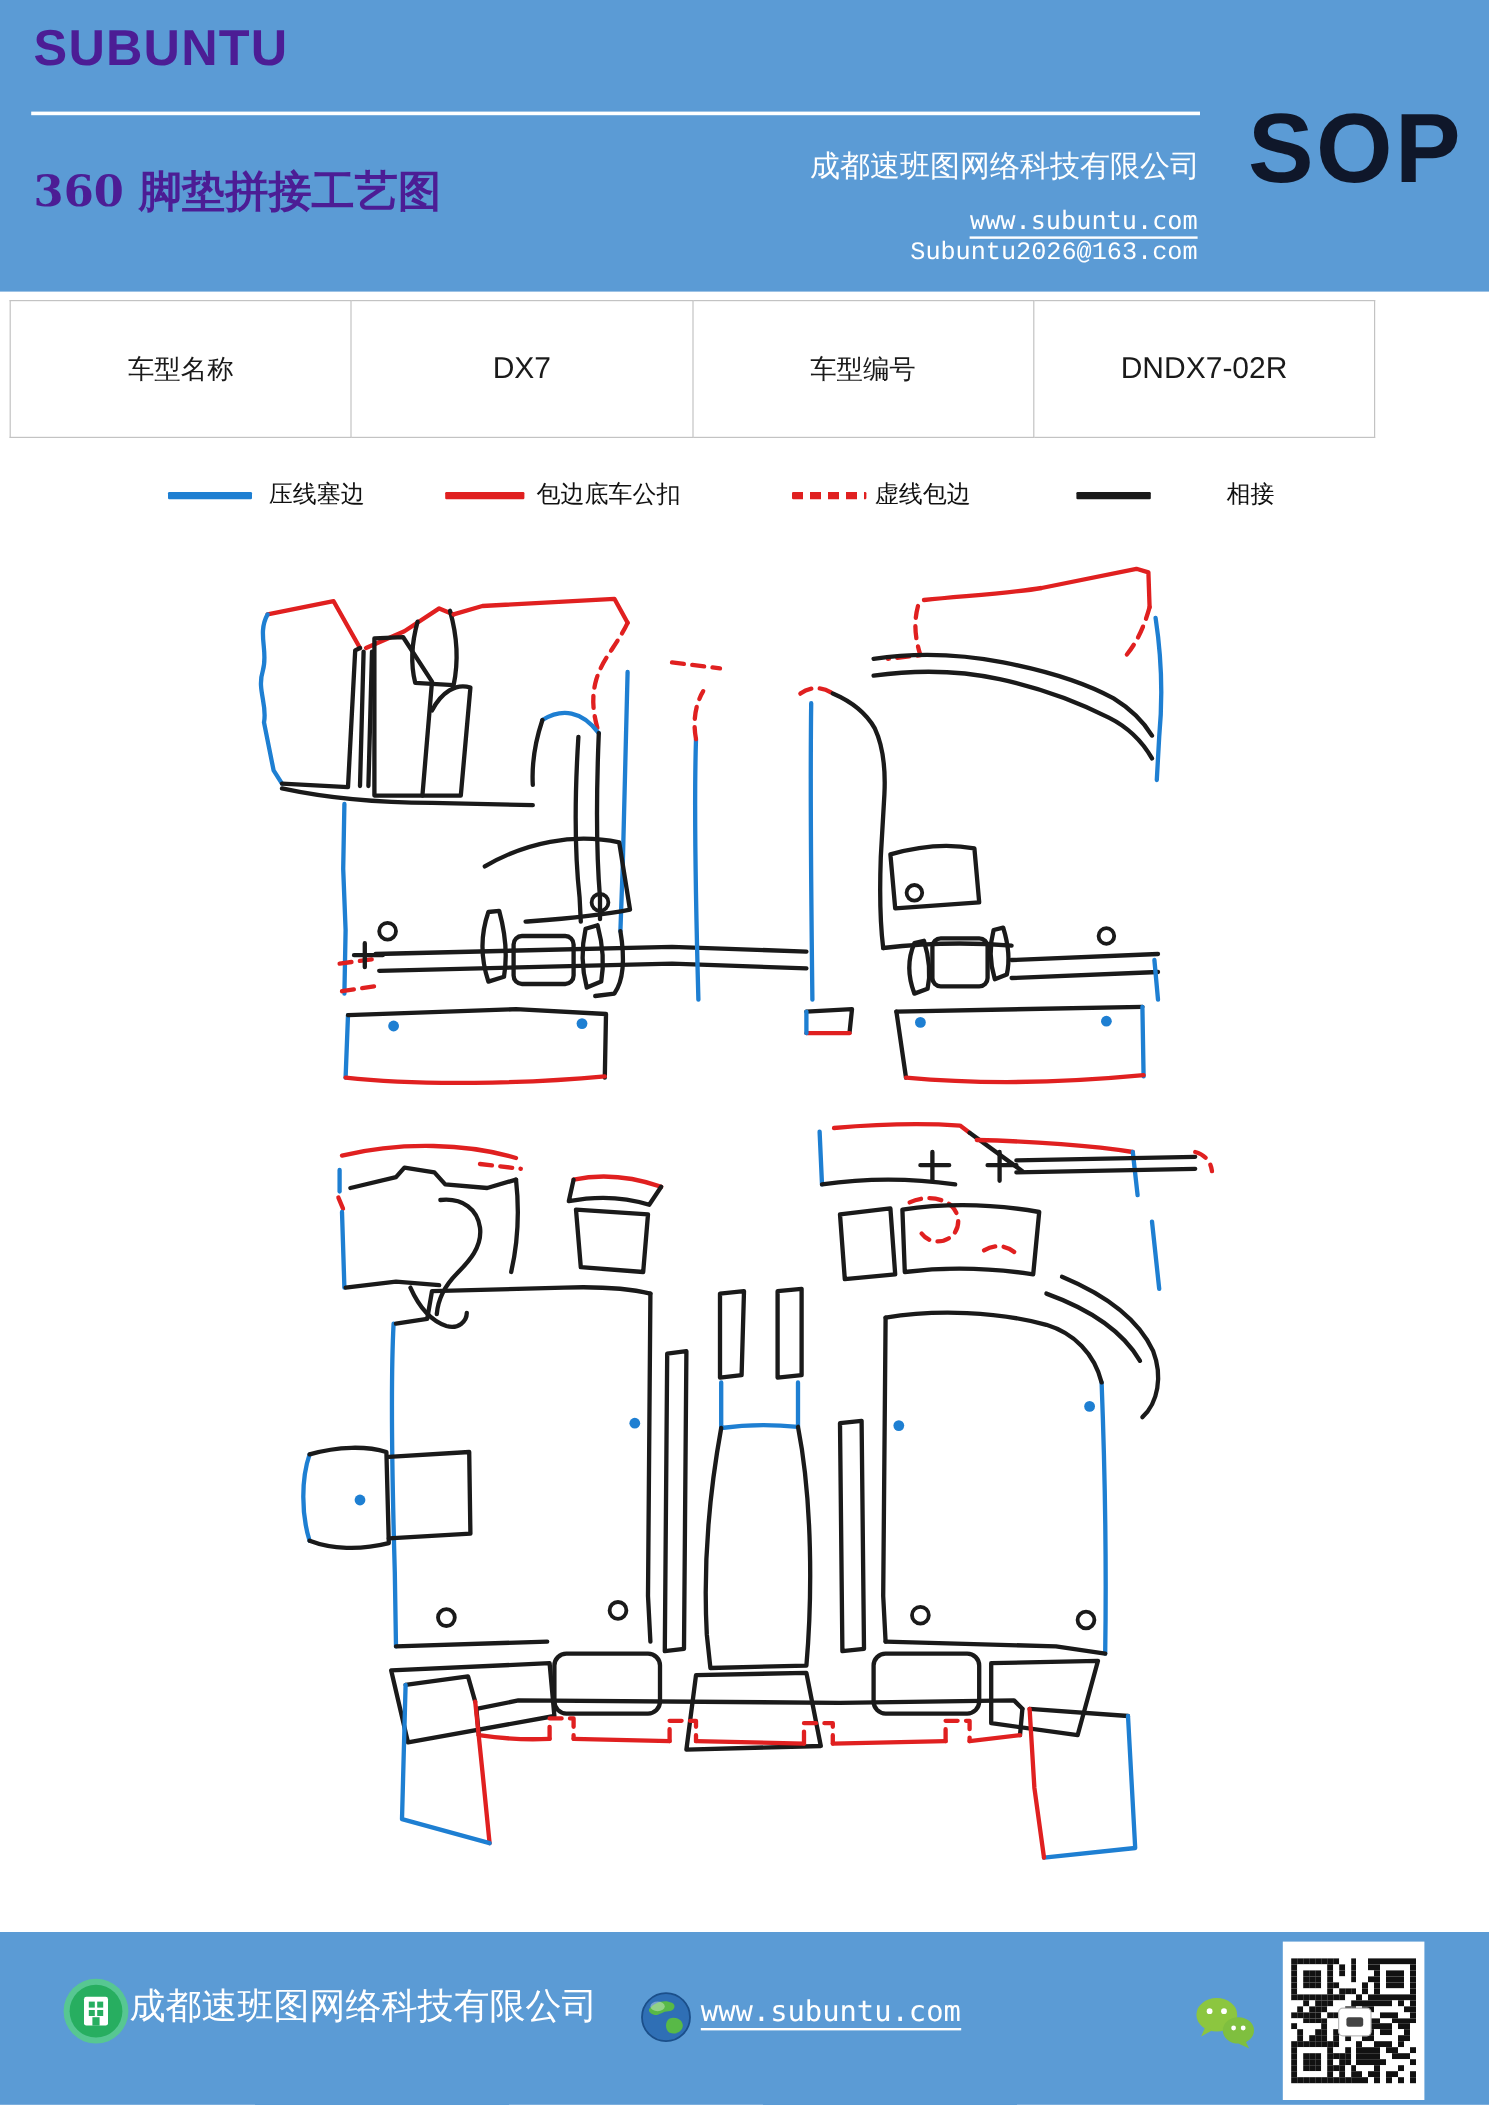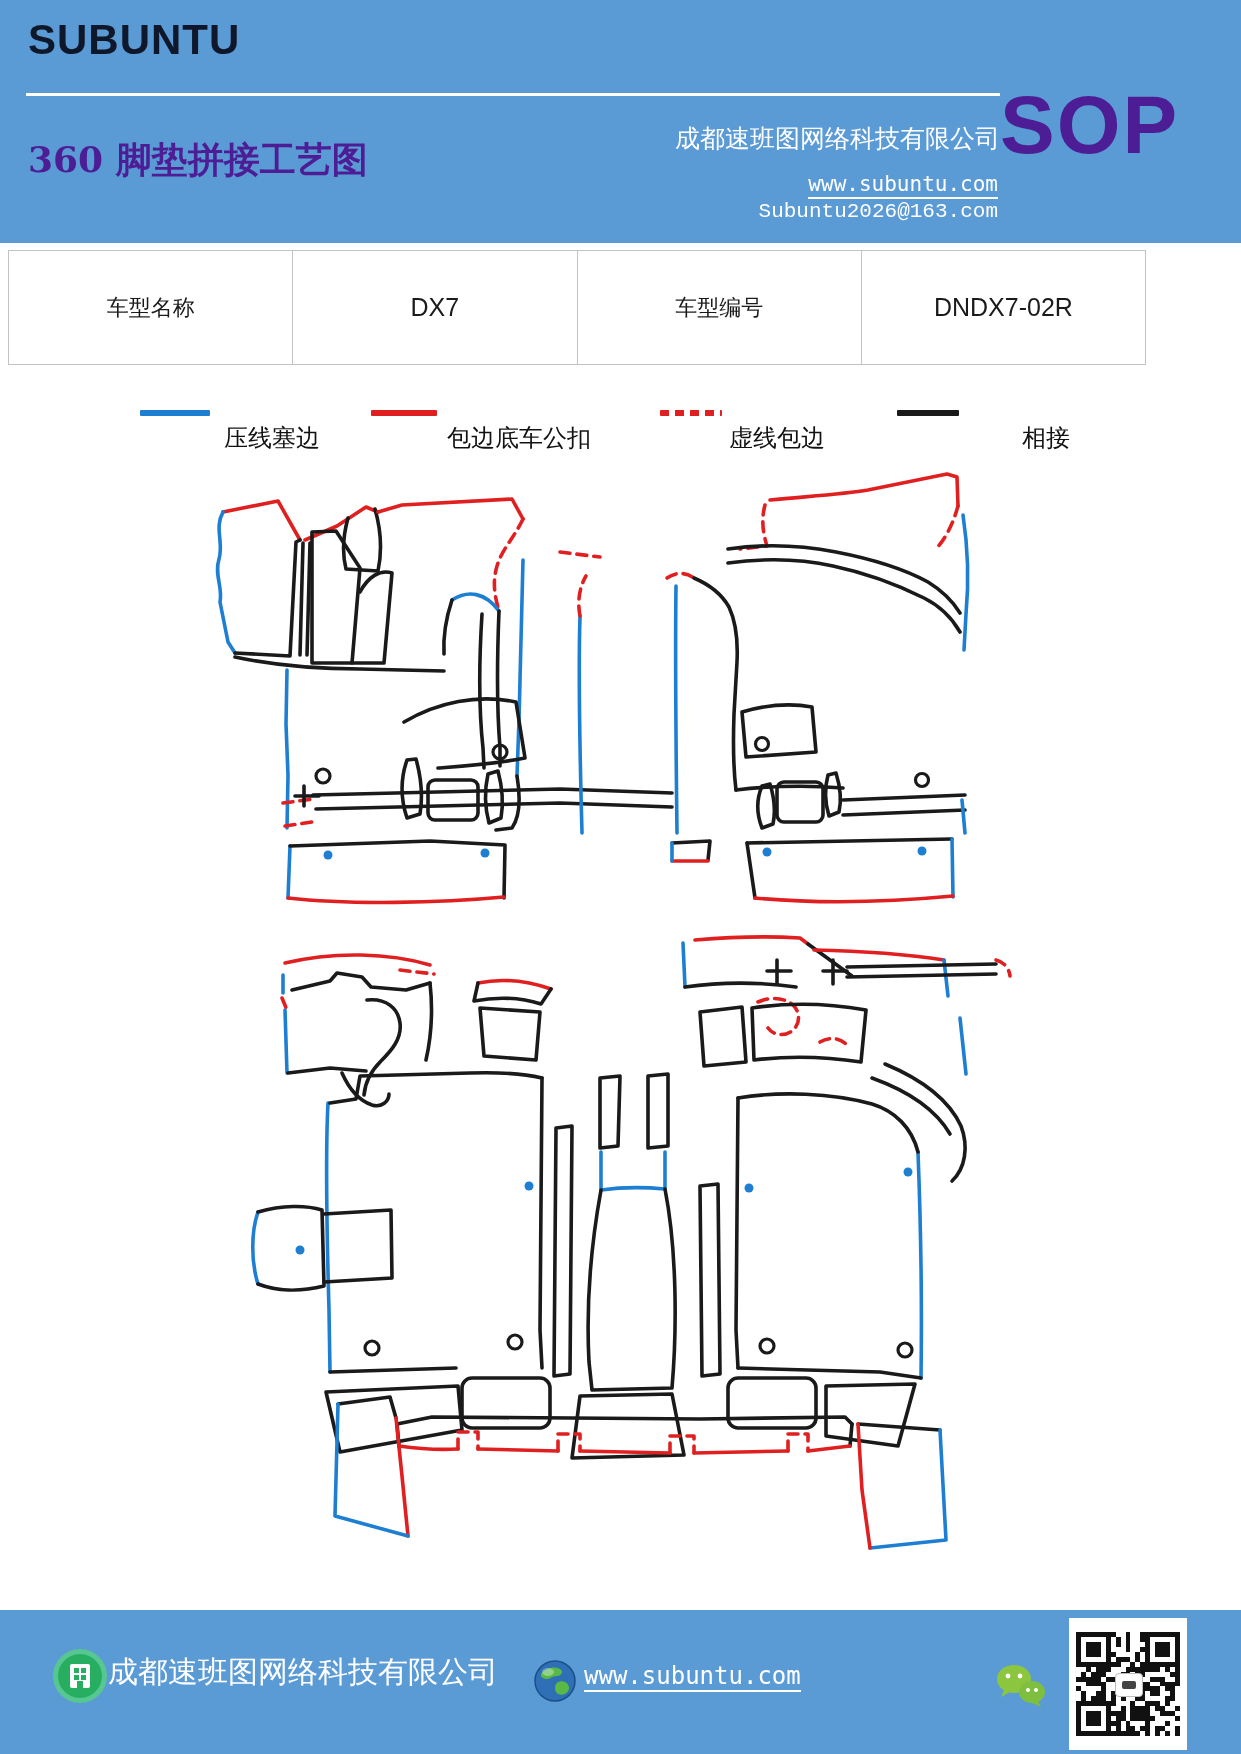--- a/index.html
+++ b/index.html
@@ -1,43 +1,43 @@
 <!DOCTYPE html>
 <html><head>
 <meta charset="utf-8">
 <style>
   html,body{margin:0;padding:0;}
   body{width:1241px;height:1754px;position:relative;background:#fff;overflow:hidden;
        font-family:"Liberation Sans",sans-serif;}
   
   .header{position:absolute;left:0;top:0;width:1241px;height:243px;background:#5B9BD5;}
-  .brand{position:absolute;left:28px;top:16px;color:#0f172a;font-size:42px;font-weight:800;
+  .brand{position:absolute;left:28px;top:16px;color:#4c1d95;font-size:42px;font-weight:800;
          letter-spacing:1px;font-family:"Liberation Sans",sans-serif;}
   .hrule{position:absolute;left:26px;top:93px;width:974px;height:3px;background:#fff;}
   .doc-title{position:absolute;left:28px;top:136px;color:#4c1d95;font-size:36px;font-weight:600;
              font-family:"DejaVu Serif","Liberation Serif",serif;}
   .h-company{position:absolute;left:630px;top:122px;width:370px;text-align:right;color:#fff;
              font-size:25px;font-family:"DejaVu Serif","Liberation Serif",serif;}
   .h-site{position:absolute;left:620px;top:172px;width:378px;text-align:right;color:#fff;
           font-size:21px;font-family:"DejaVu Sans Mono","Liberation Mono",monospace;}
   .h-site span{border-bottom:2px solid #fff;padding-bottom:1px;}
   .h-mail{position:absolute;left:620px;top:200px;width:378px;text-align:right;color:#fff;
           font-size:21px;font-family:Liberation Mono, monospace;}
-  .sop{position:absolute;left:1000px;top:78px;width:200px;color:#4c1d95;font-size:82px;
+  .sop{position:absolute;left:1040px;top:78px;width:200px;color:#0f172a;font-size:82px;
        font-weight:700;letter-spacing:2px;}
   
   .itable{position:absolute;left:8px;top:250px;width:1138px;height:115px;
           border-collapse:collapse;table-layout:fixed;}
   .itable td{border:1px solid #c3c3c3;text-align:center;vertical-align:middle;color:#1a1a1a;}
   .itable .lab{font-size:22px;}
   .itable .val{font-size:25px;}
   
   .legend{position:absolute;left:0;top:396px;width:1241px;height:36px;}
   .sw{position:absolute;top:14px;height:6px;border-radius:1px;}
-  .lg-lab{position:absolute;top:2px;font-size:24px;color:#111;margin-top:24px;}
+  .lg-lab{position:absolute;top:2px;font-size:20px;color:#111;}
   
   .pattern{position:absolute;left:0;top:430px;}
   .pattern path, .pattern rect{fill:none;stroke-width:3.6px;stroke-linecap:round;stroke-linejoin:round;}
   .pattern circle{fill:none;stroke-width:3.2px;}
   .k{stroke:var(--c-joint);}
   .b{stroke:var(--c-press);}
   .r{stroke:var(--c-bind);}
   .d{stroke:var(--c-bind);stroke-dasharray:10 7;stroke-width:4.2px;}
   .bf{fill:var(--c-press) !important;stroke:none !important;}
   

